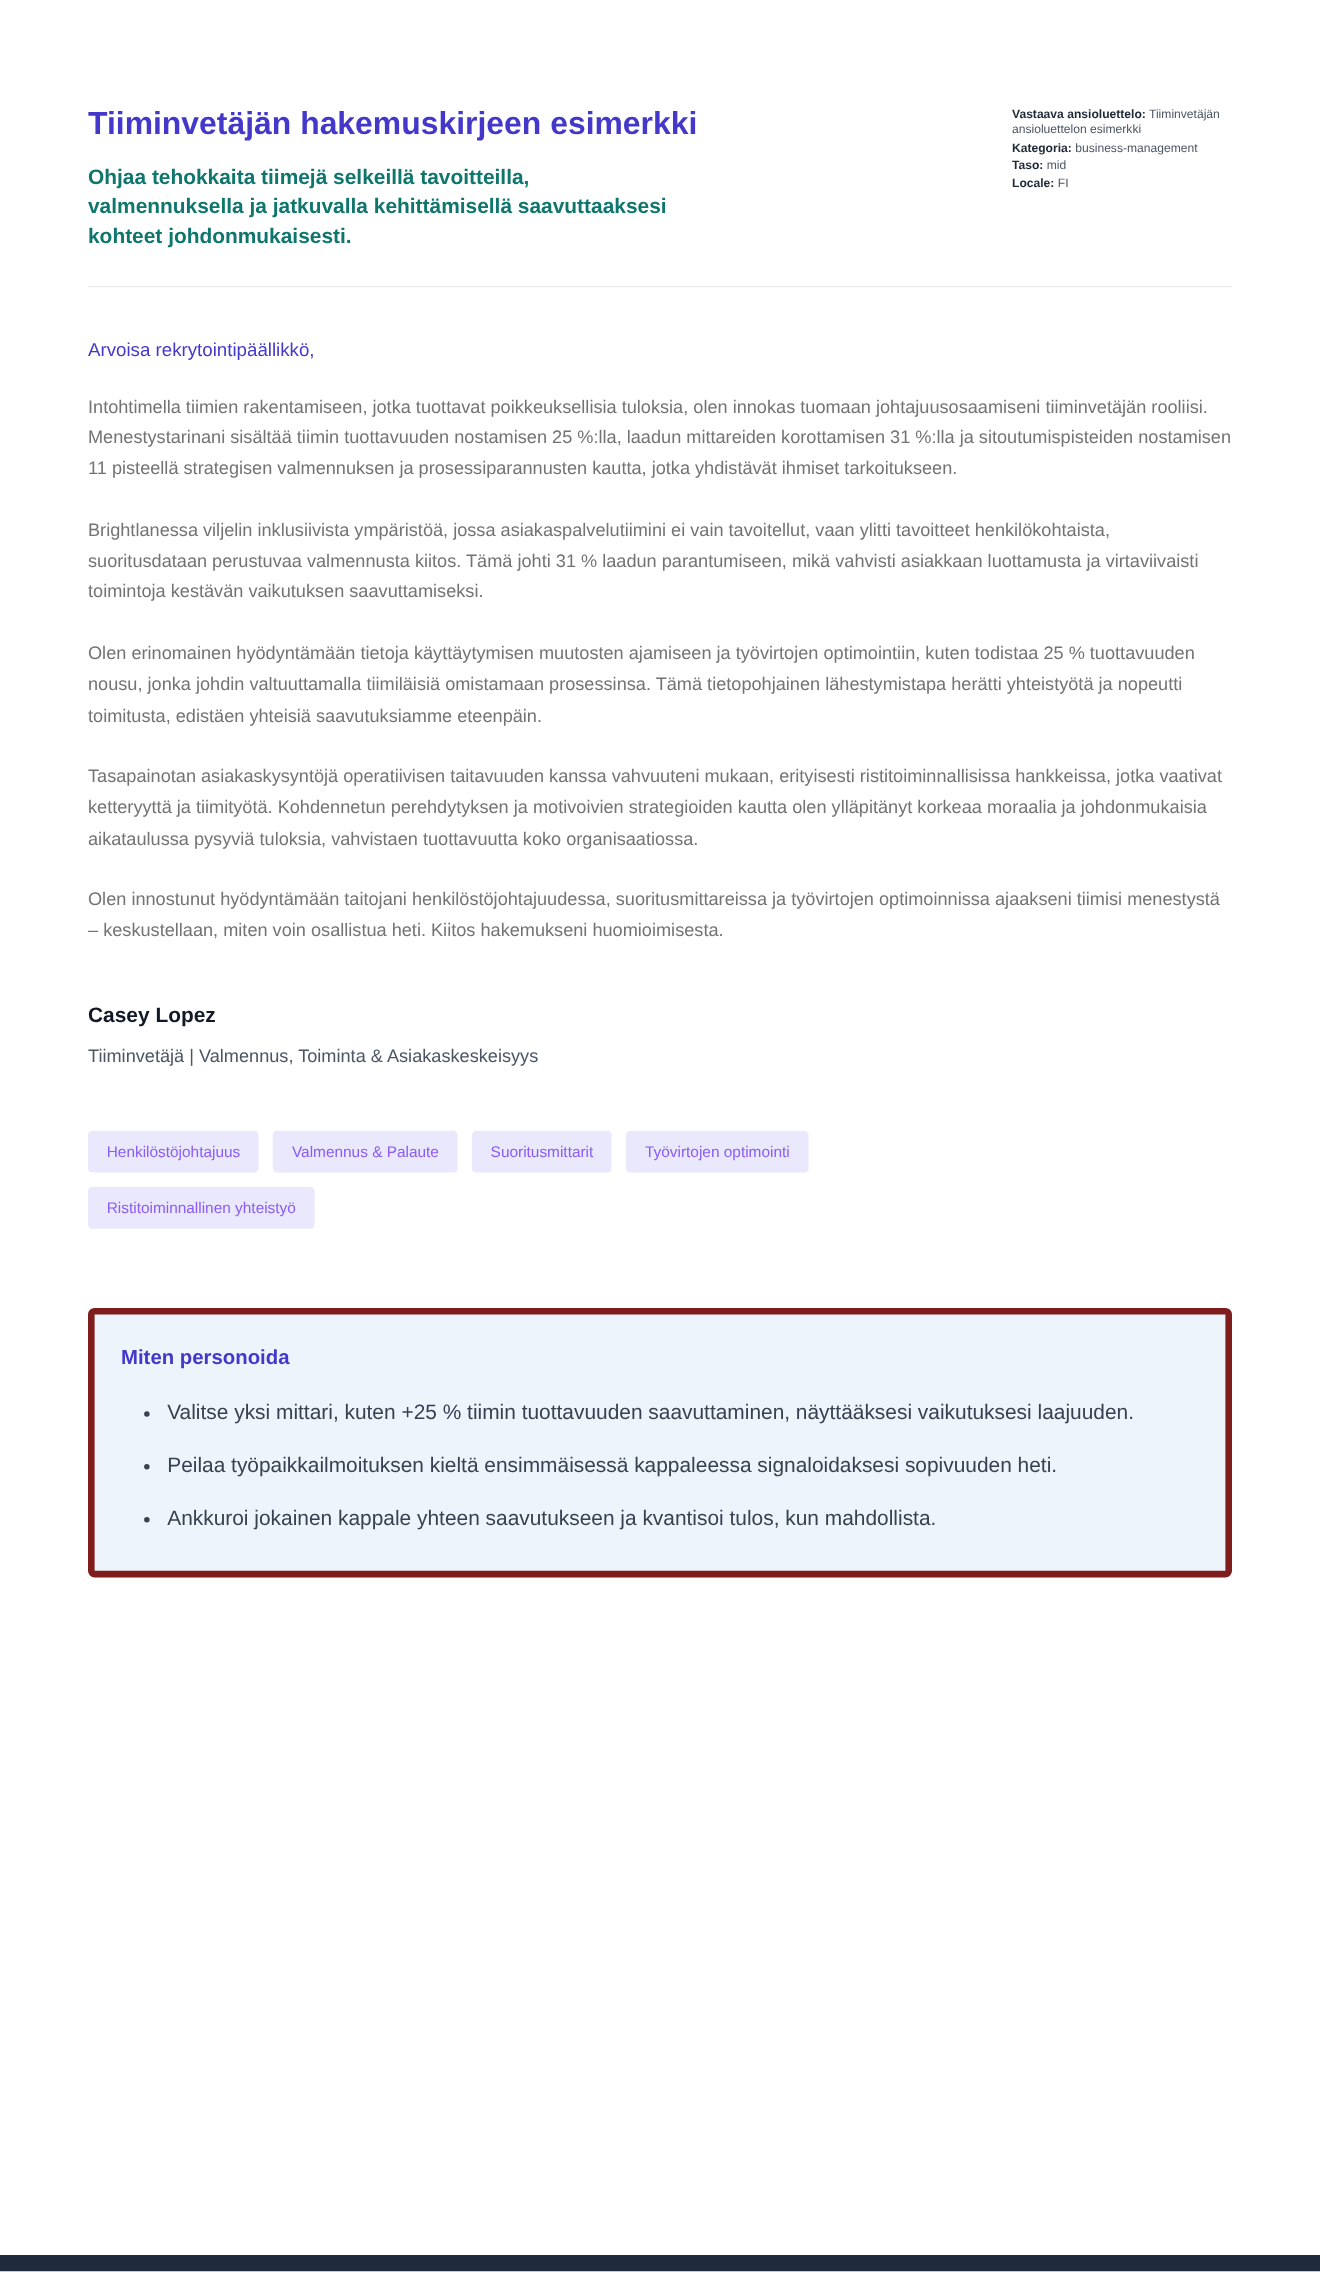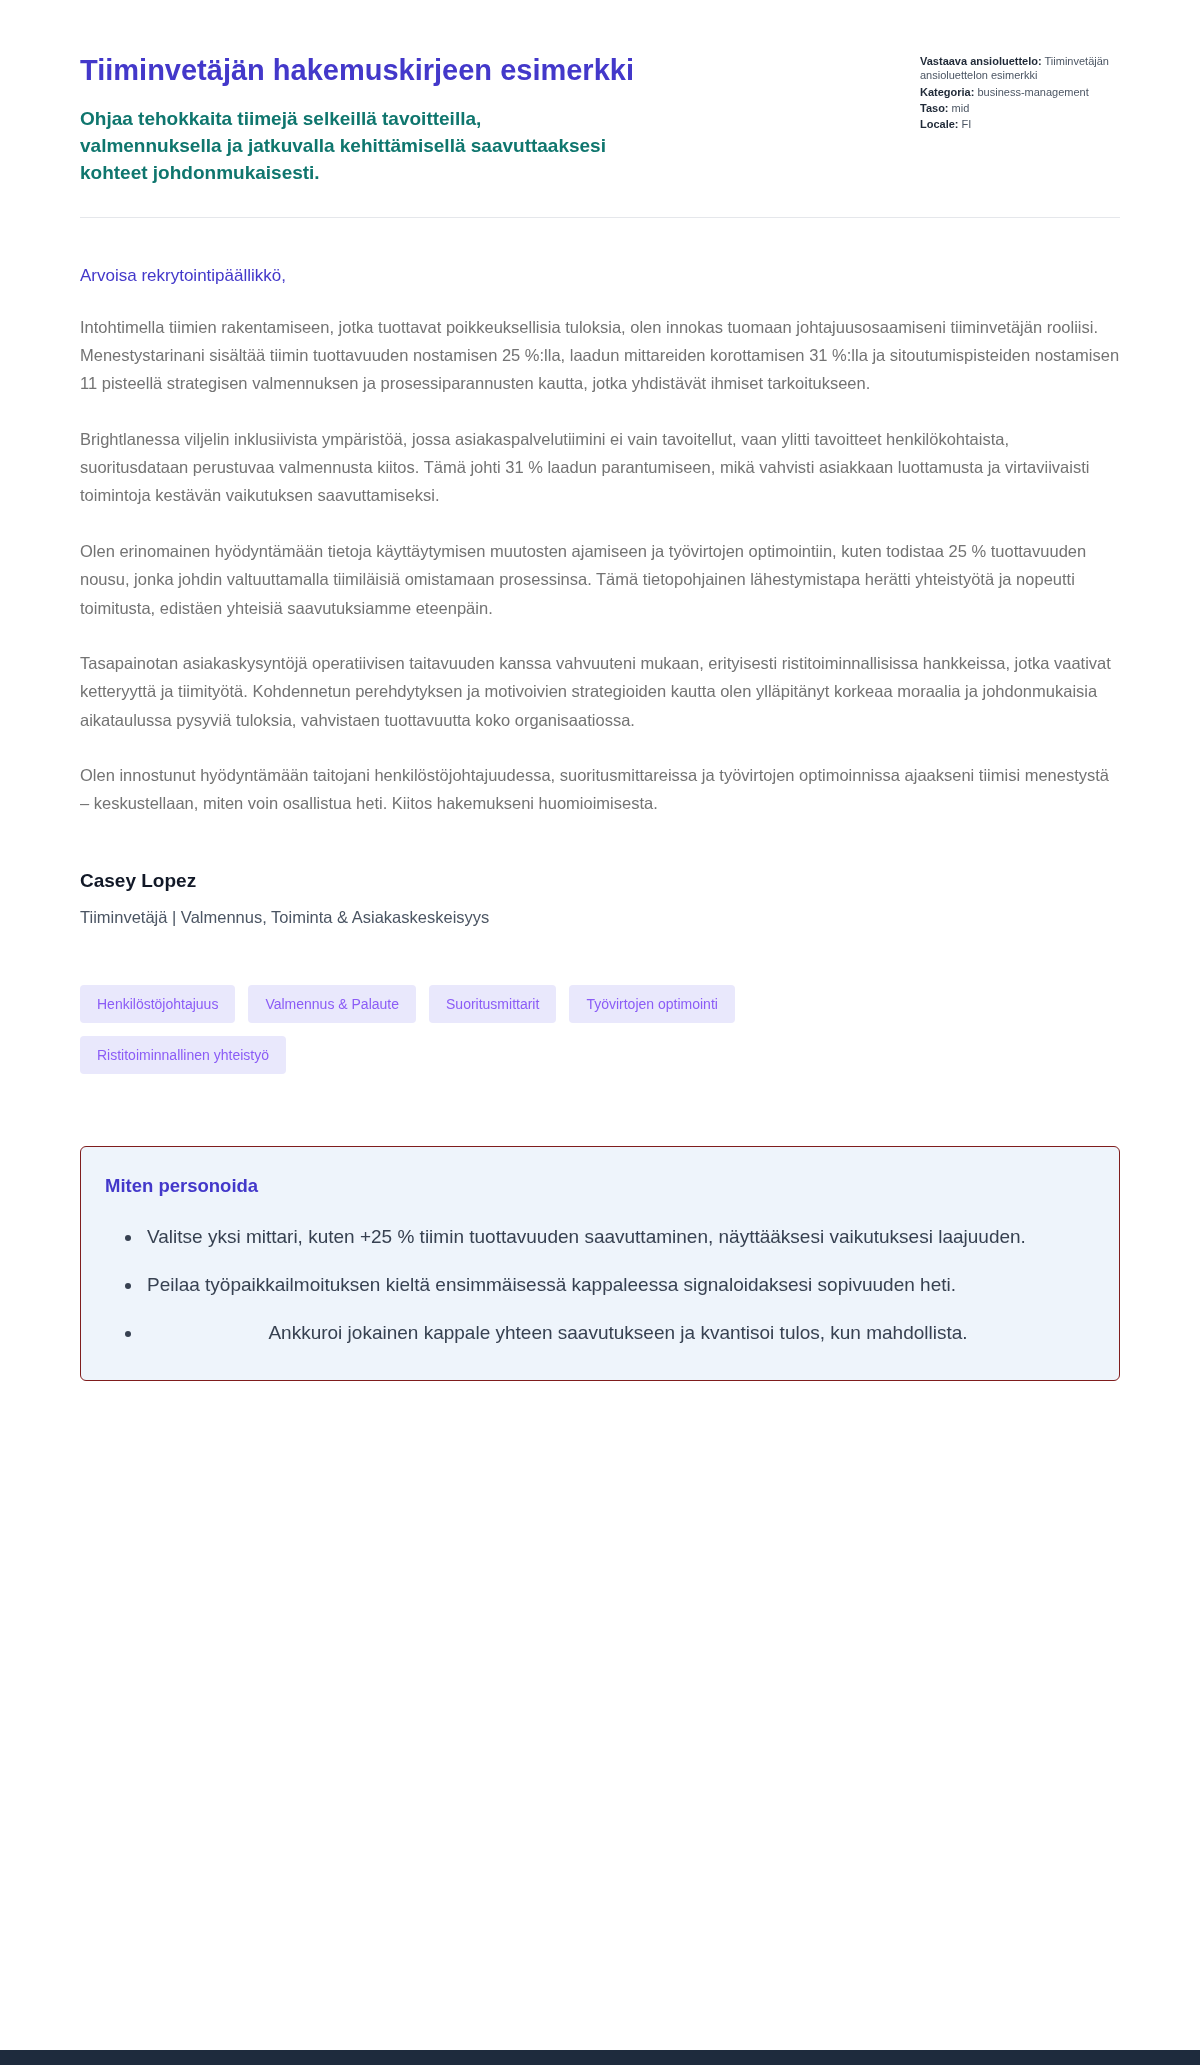--- a/index.html
+++ b/index.html
@@ -12,21 +12,21 @@
     color: #374151;
     -webkit-font-smoothing: antialiased;
   }
   .container {
     width: 1040px;
     margin: 0 auto;
     padding-top: 52px;
   }
 
   
-  .header { display: flex; justify-content: space-between; align-items: flex-start; }
+  .header { display: flex; justify-content: space-between; align-items: flex-start; margin-top: 43px; }
   .header-left { max-width: 600px; }
   .page-title {
     color: #4338ca;
     font-size: 29px;
     font-weight: bold;
     line-height: 1.3;
     max-width: 560px;
   }
   .page-subtitle {
     margin-top: 16px;
@@ -92,21 +92,21 @@
     font-size: 14px;
     padding: 11px 17px;
     border-radius: 4px;
     white-space: nowrap;
   }
 
   
   .tip-box {
     margin-top: 72px;
     background: #eef4fb;
-    border: 1px solid #7f1d1d;
+    border: 6px solid #7f1d1d;
     border-radius: 6px;
     padding: 28px 30px 30px 24px;
     width: 1040px;
   }
   .tip-title {
     color: #4338ca;
     font-weight: bold;
     font-size: 18.5px;
   }
   .tip-list {
@@ -114,21 +114,21 @@
     padding-left: 38px;
     list-style-type: disc;
   }
   .tip-list li {
     font-size: 19px;
     line-height: 1.7;
     color: #374151;
     margin-bottom: 16px;
     padding-left: 4px;
   }
-  .tip-list li:last-child { margin-bottom: 0; text-align: center; }
+  .tip-list li:last-child { margin-bottom: 0; }
 
   
   .footer-bar {
     position: absolute;
     left: 0;
     bottom: 0;
     width: 100%;
     height: 15px;
     background: #1e2b3d;
   }

